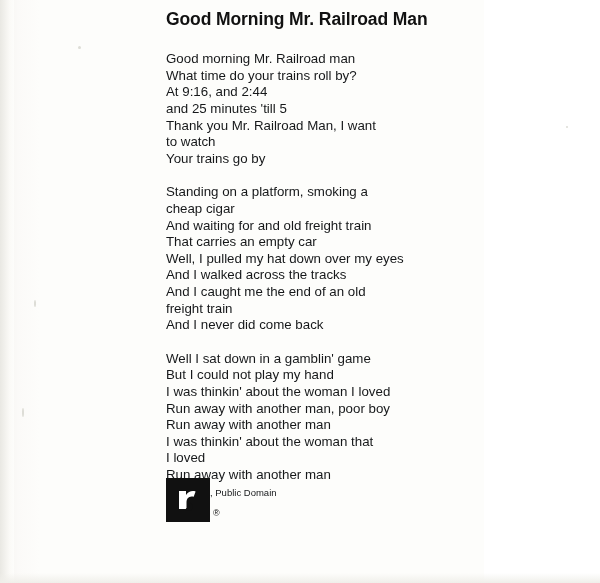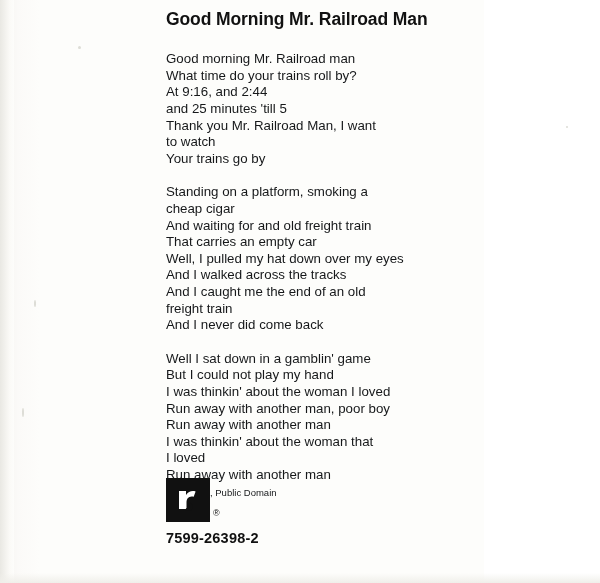--- a/index.html
+++ b/index.html
@@ -159,15 +159,14 @@
     <div class="logo-box">
       <svg width="44" height="44" viewBox="0 0 44 44" aria-hidden="true">
         <rect x="0" y="0" width="44" height="44" fill="#111111"></rect>
         <path d="M13 13 h7 v4 c2.2,-3.6 6.4,-4.6 9.6,-3.4 l-1.9,5.2 c-2.2,-0.9 -4.9,-0.2 -6.2,1.8 c-0.8,1.2 -1,2.5 -1,4.1 V31 h-7.5 Z" fill="#ffffff"></path>
         <path d="M22.5 24.5 c2.4,0 4.2,1.8 4.2,4.1 c0,2.6 -2,4.4 -4.6,4.4 c-1.2,0 -2.2,-0.3 -3.1,-0.9 l1.4,-2.2 c0.5,0.3 1,0.5 1.6,0.5 c1,0 1.7,-0.7 1.7,-1.7 c0,-1 -0.7,-1.7 -1.8,-1.7 Z" fill="#111111"></path>
       </svg>
     </div>
     <span class="reg-mark">®</span>
   </div>
 
-  <div class="catalog">7599-26398-2</div>
 
 </div>
 
 </body></html>

